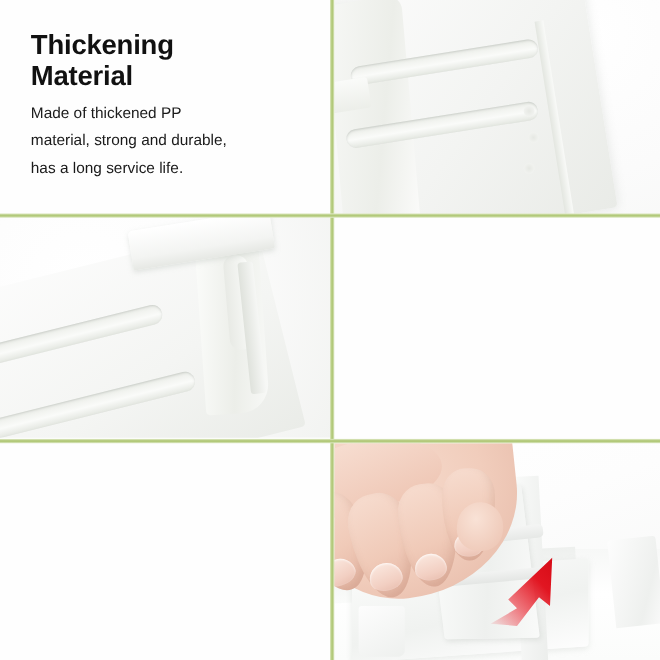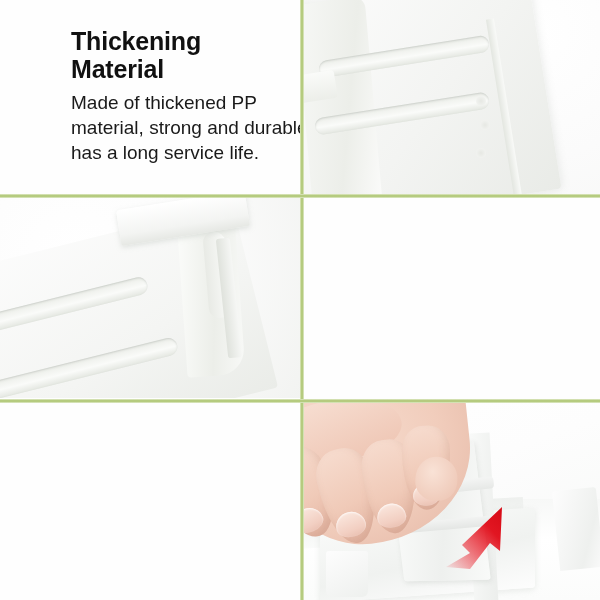--- a/index.html
+++ b/index.html
@@ -26,29 +26,29 @@
   .divider{position:absolute;background:#b7cc80;}
   .div-v{left:300px;top:0;width:4px;height:600px;
     background:linear-gradient(to right,#dfe9c4 0%,#b2c97a 40%,#b2c97a 60%,#e3ecce 100%);}
   .div-h1{left:0;top:194px;width:600px;height:4px;
     background:linear-gradient(to bottom,#e1eac8 0%,#b2c97a 40%,#b2c97a 60%,#e3ecce 100%);}
   .div-h2{left:0;top:399px;width:600px;height:4px;
     background:linear-gradient(to bottom,#e1eac8 0%,#b2c97a 40%,#b2c97a 60%,#e3ecce 100%);}
 
   
   .textblock{position:absolute;}
-  .tb-tl{left:28px;top:27px;width:252px;margin-left:43px;}
+  .tb-tl{left:28px;top:27px;width:252px;}
 
   .headline{
     font-size:25px;font-weight:bold;color:#111111;
     line-height:28px;letter-spacing:-0.2px;margin:0 0 7px 0;
     white-space:pre-line;
   }
   .body-copy{
-    font-size:19px;font-weight:normal;color:#1a1a1a;
+    font-size:14px;font-weight:normal;color:#1a1a1a;
     line-height:25px;margin:0;white-space:pre-line;
   }
 
   
   .photo{position:absolute;left:0;top:0;width:100%;height:100%;}
 
   
   .photo-tr{
     background:
       radial-gradient(circle at 78% 16%, #ffffff 0%, #fbfbfb 45%, #f4f5f3 100%);

